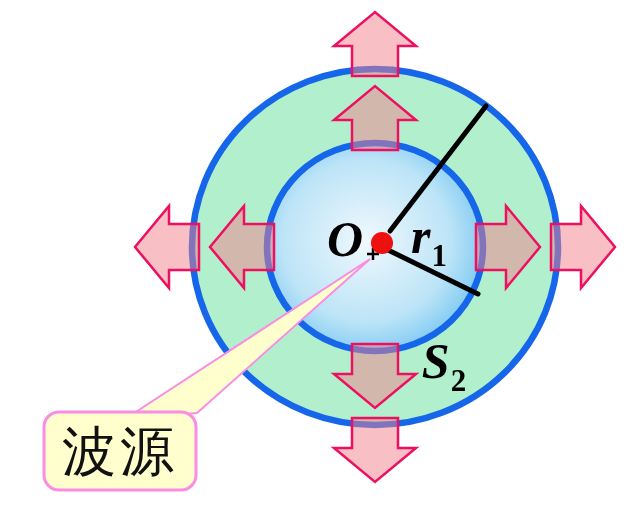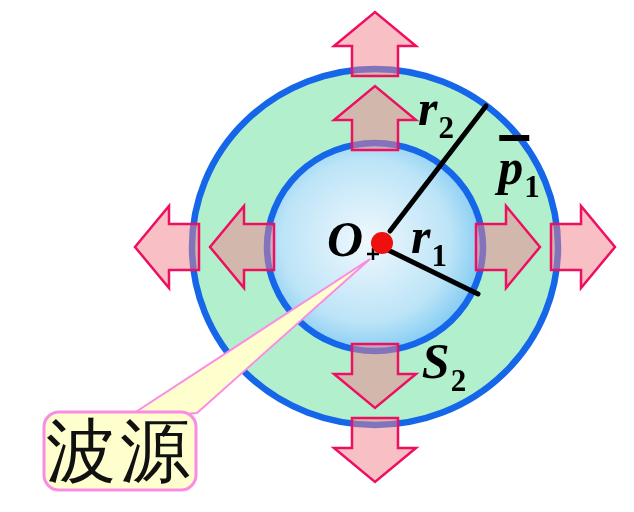--- a/index.html
+++ b/index.html
@@ -7,21 +7,21 @@
          font-family:"Liberation Serif",serif;}
   .stage svg{position:absolute;left:0;top:0;}
   .lbl{position:absolute;transform:translate(-50%,-50%);color:#000;font-weight:bold;
        font-style:italic;white-space:nowrap;line-height:1;}
   .main{font-size:50px;}
   .sub{font-size:31px;font-style:normal;vertical-align:-13px;margin-left:1px;}
   .pwrap{position:relative;display:inline-block;}
   .bar{position:absolute;top:-7px;left:1px;width:30px;height:6px;background:#000;}
   .callout-text{position:absolute;transform:translate(-50%,-50%);
        font-family:"DejaVu Serif","DejaVu Sans",serif;font-style:normal;font-weight:500;
-       font-size:70px;color:#111;letter-spacing:4px;}
+       font-size:54px;color:#111;letter-spacing:4px;}
 </style>
 </head>
 <body>
 
 <div class="stage">
 
   <svg width="634" height="512" viewBox="0 0 634 512">
     <defs>
       <radialGradient id="innerGrad" cx="0.46" cy="0.47" r="0.78">
         <stop offset="0" stop-color="#F0F8FD"></stop>
@@ -61,29 +61,23 @@
   </svg>
 
   <div class="lbl" style="left:345px;top:239px">
     <span class="main">O</span>
   </div>
 
   <div class="lbl" style="left:429px;top:241px">
     <span class="main">r</span><span class="sub">1</span>
   </div>
 
-  <div class="lbl" style="left:436px;top:113px">
-    <span class="main">r</span><span class="sub">2</span>
-  </div>
 
 
   <div class="lbl" style="left:444px;top:366px">
     <span class="main">S</span><span class="sub">2</span>
   </div>
 
-  <div class="lbl" style="left:519px;top:172px">
-    <span class="pwrap"><span class="bar"></span><span class="main">p</span></span><span class="sub">1</span>
-  </div>
 
 
   <div class="callout-text" style="left:120px;top:452px">波源</div>
 
 </div>
 
 </body></html>

